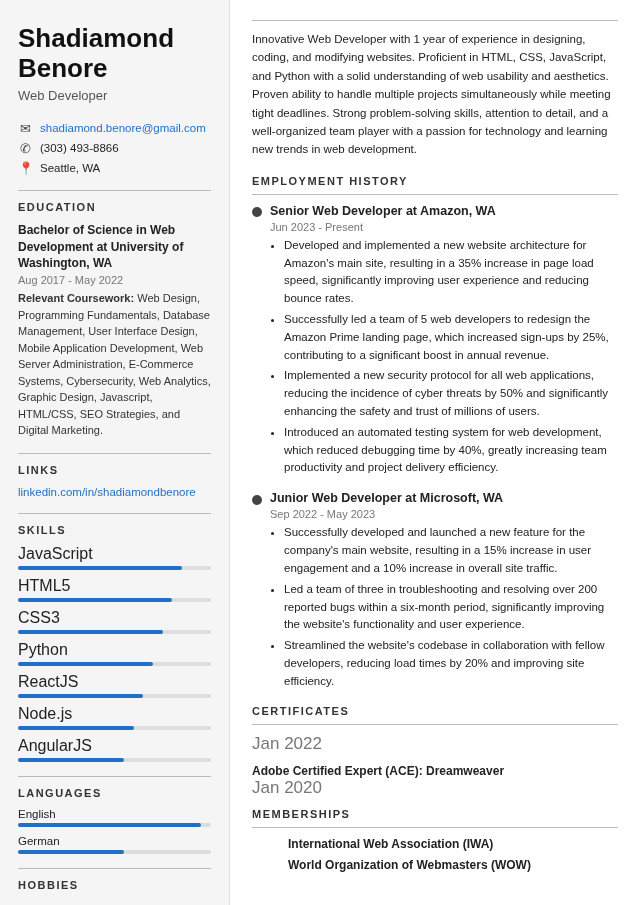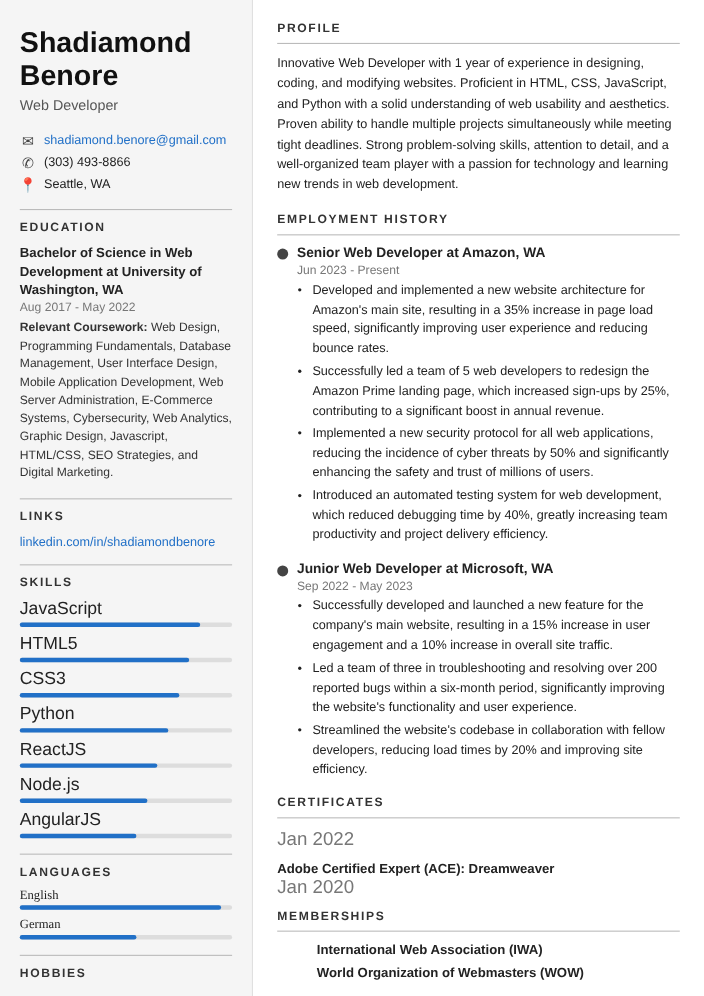--- a/index.html
+++ b/index.html
@@ -99,21 +99,20 @@
       border-radius: 2px;
       width: 100%;
     }
     .skill-bar-fill {
       height: 4px;
       background: #2170c7;
       border-radius: 2px;
     }
     .lang-item {
       margin-bottom: 8px;
-      font-family: Liberation Serif, serif;
     }
     .lang-name {
       font-size: 11.5px;
       margin-bottom: 3px;
     }
     
     .main {
       flex: 1;
       padding: 20px 22px 24px 22px;
       background: #fff;
@@ -293,21 +292,20 @@
       </div>
     </div>
     </div>
 
   <hr class="section-divider">
   <div class="section-title">Hobbies</div>
 </aside>
 
 <main class="main">
 
-  <div class="main-section-title">Profile</div>
   <hr class="main-divider">
   <p class="profile-text">Innovative Web Developer with 1 year of experience in designing, coding, and modifying websites. Proficient in HTML, CSS, JavaScript, and Python with a solid understanding of web usability and aesthetics. Proven ability to handle multiple projects simultaneously while meeting tight deadlines. Strong problem-solving skills, attention to detail, and a well-organized team player with a passion for technology and learning new trends in web development.</p>
 
   <div class="main-section-title">Employment History</div>
   <hr class="main-divider">
   <div id="jobs-container">
       <div class="job-block">
       <div class="job-header">
         <div class="job-dot"></div>
         <div class="job-title">Senior Web Developer at Amazon, WA</div>

